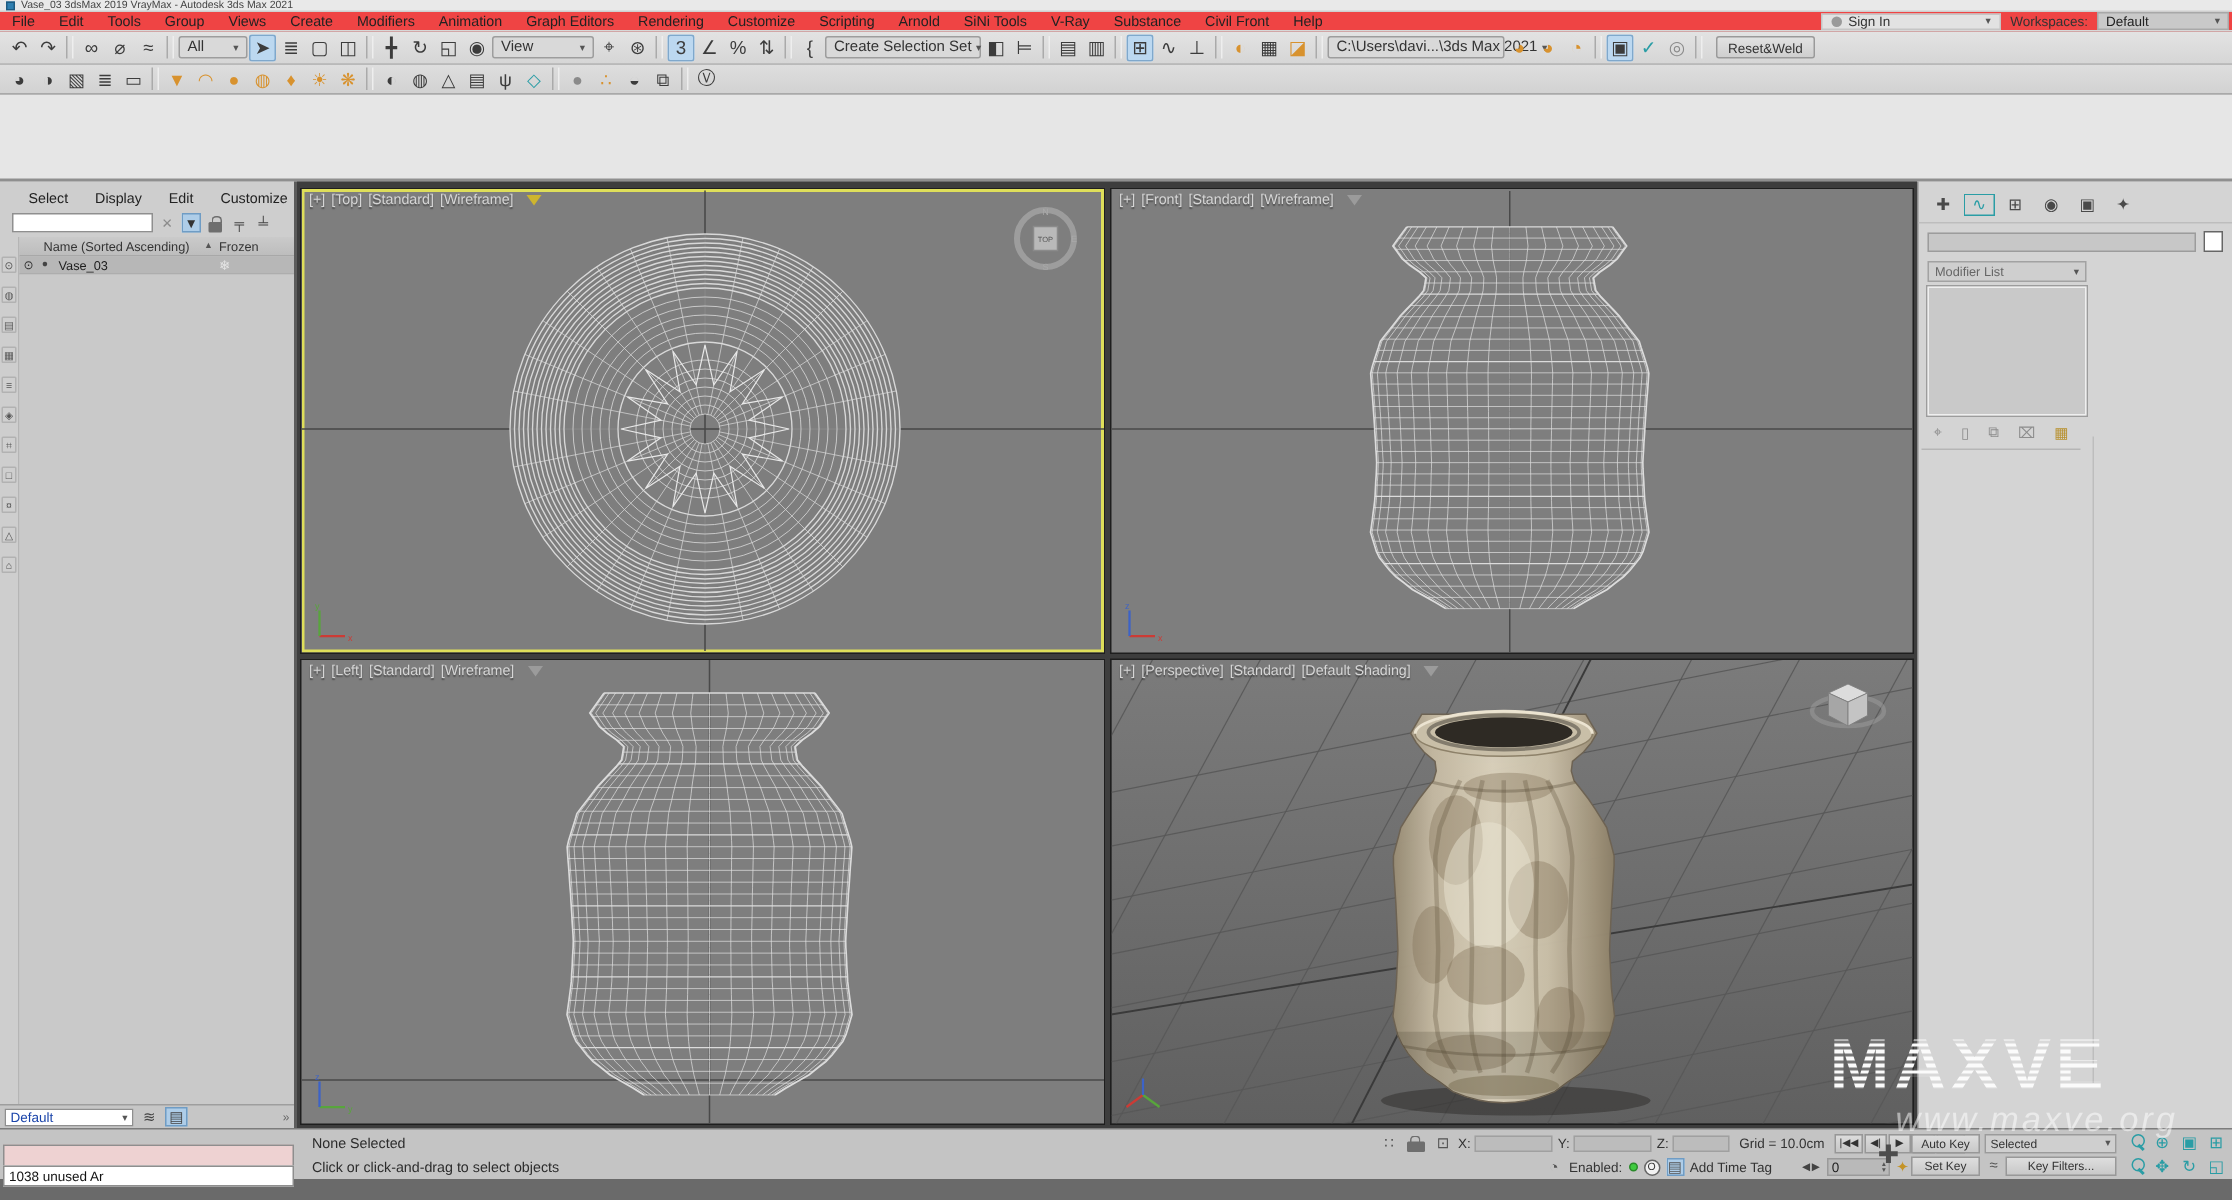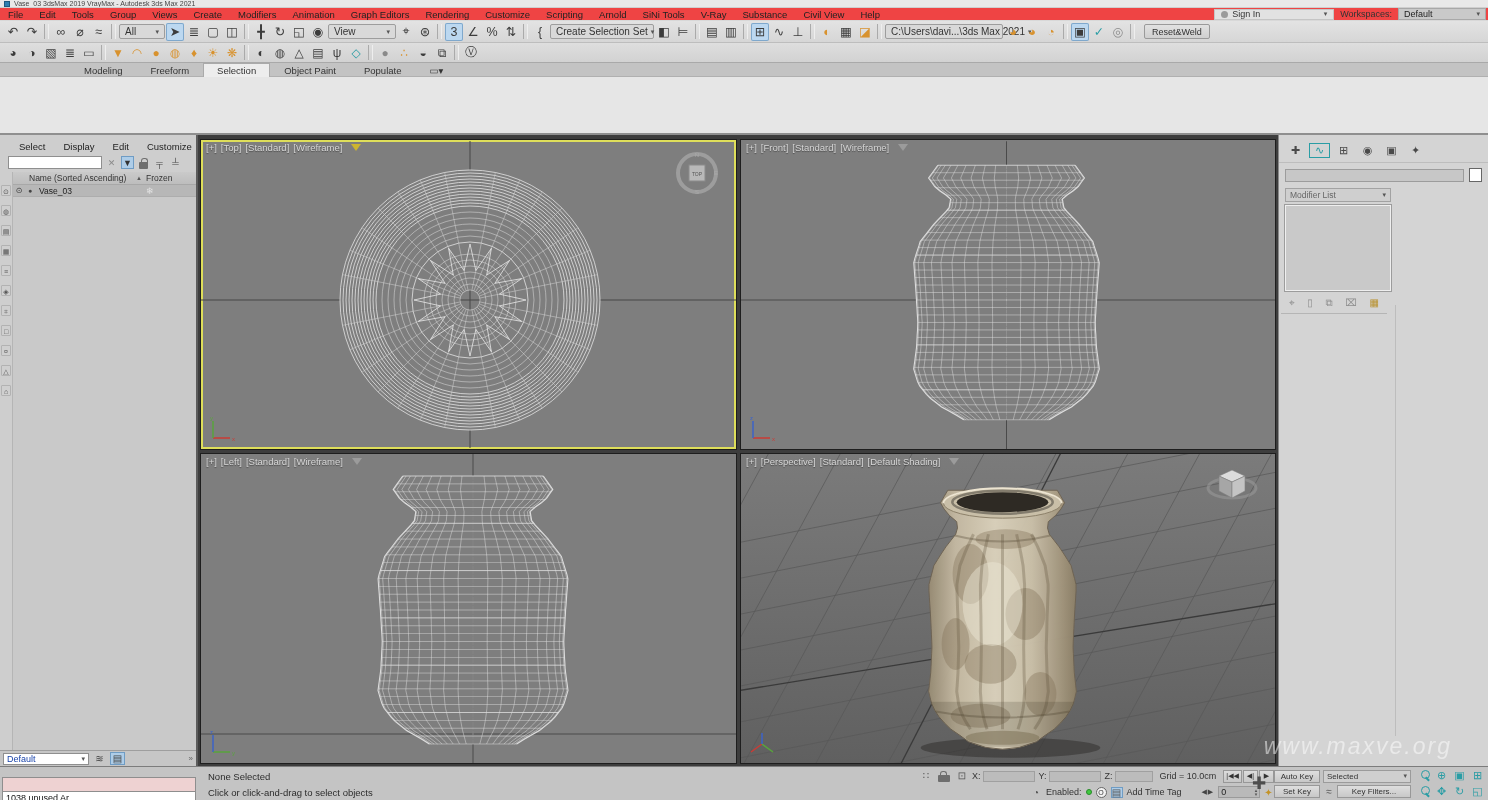--- a/index.html
+++ b/index.html
@@ -171,21 +171,21 @@
         <span class="mi">Modifiers</span>
         <span class="mi">Animation</span>
         <span class="mi">Graph Editors</span>
         <span class="mi">Rendering</span>
         <span class="mi">Customize</span>
         <span class="mi">Scripting</span>
         <span class="mi">Arnold</span>
         <span class="mi">SiNi Tools</span>
         <span class="mi">V-Ray</span>
         <span class="mi">Substance</span>
-        <span class="mi">Civil View</span>
+        <span class="mi">Civil Front</span>
         <span class="mi">Help</span>
       </div>
     <div class="mright">
       <span class="signin">
           <span class="pico"></span>
           <span>Sign In</span>
           <span class="dda">▾</span>
         </span>
       <span class="wslabel">Workspaces:</span>
       <span class="wsdd">
@@ -272,28 +272,20 @@
       <span class="tbi t">◇</span>
       <span class="tbi sep"></span>
       <span class="tbi g">●</span>
       <span class="tbi o">∴</span>
       <span class="tbi">◒</span>
       <span class="tbi">⧉</span>
       <span class="tbi sep"></span>
       <span class="tbi">Ⓥ</span>
     </div>
 
-  <div class="ribbontabs">
-      <span class="tbi">Modeling</span>
-      <span class="tbi">Freeform</span>
-      <span class="tbi on">Selection</span>
-      <span class="tbi">Object Paint</span>
-      <span class="tbi">Populate</span>
-      <span class="tbi">▭▾</span>
-    </div>
   <div class="ribbonbody"></div>
 
   <div class="main">
 
     <div class="explorer">
       <div class="exmenus">
           <span class="exm">Select</span>
           <span class="exm">Display</span>
           <span class="exm">Edit</span>
           <span class="exm">Customize</span>
@@ -781,15 +773,16 @@
           <span class="navi">⊞</span>
           <span class="navi mag"></span>
           <span class="navi">✥</span>
           <span class="navi">↻</span>
           <span class="navi">◱</span>
         </div>
     </div>
   </div>
 
   <div class="watermark">
+    <div class="wmtitle">MAXVE</div>
     <div class="wmurl">www.maxve.org</div>
   </div>
 </div>
 
 </body></html>

